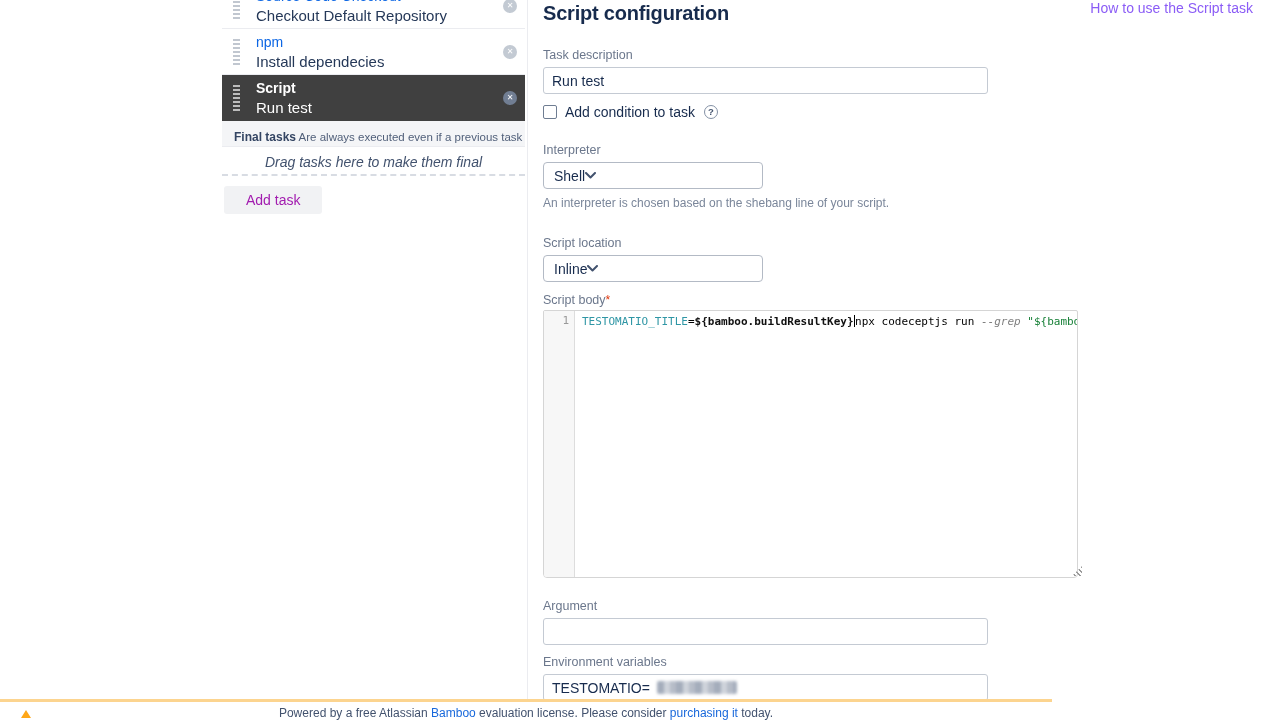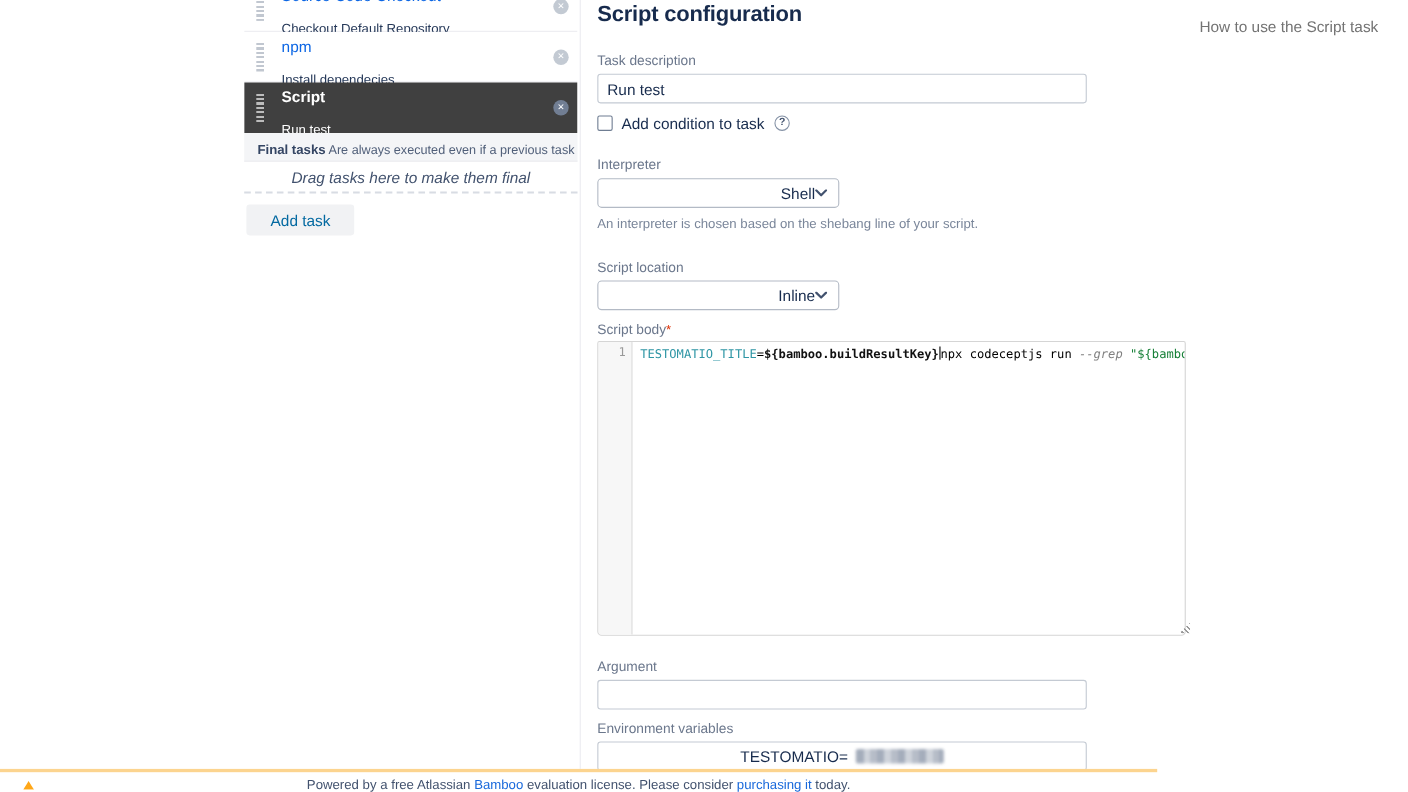--- a/index.html
+++ b/index.html
@@ -8,62 +8,62 @@
 
   
   .left-panel { position:absolute; left:222px; top:0; width:303px; }
   .task-list { overflow:hidden; }
   .task-item { position:relative; height:46px; padding:5px 30px 0 34px;
     border-bottom:1px solid #ebecf0; background:#fff; }
   .task-item.first { margin-top:-17px; }
   .task-item.selected { background:#404040; border-bottom:none; }
   .task-title { font-size:14px; color:#0c66e4; line-height:17px; white-space:nowrap; }
   .task-item.selected .task-title { color:#fff; font-weight:700; }
-  .task-sub { font-size:12px; color:#253858; line-height:15px; margin-top:14px; white-space:nowrap; }
+  .task-sub { font-size:15px; color:#253858; line-height:15px; margin-top:3px; white-space:nowrap; }
   .task-item.selected .task-sub { color:#fff; }
   .drag-handle { position:absolute; left:11px; top:50%; margin-top:-13px; width:7px; height:26px;
     background-image:repeating-linear-gradient(0deg,#c1c7d0 0 2px,transparent 2px 4px); }
   .task-item.selected .drag-handle {
     background-image:repeating-linear-gradient(0deg,rgba(255,255,255,.65) 0 2px,transparent 2px 4px); }
   .close-btn { position:absolute; right:8px; top:50%; margin-top:-7px; width:14px; height:14px;
     border-radius:50%; background:#c3cad3; color:#fff; font-size:8px; line-height:14px;
     text-align:center; cursor:pointer; }
   .task-item.selected .close-btn { background:#717e93; }
   .final-bar { height:26px; background:#f4f5f7; border-bottom:1px solid #ebecf0;
     padding:6px 0 0 12px; white-space:nowrap; overflow:hidden; }
   .final-bar b { font-size:12px; color:#344563; }
   .final-bar span.desc { font-size:11.5px; color:#505f79; }
   .drag-zone { height:29px; text-align:center; padding-top:6px;
     border-bottom:2px dashed #d8dce3; }
   .drag-zone span { font-style:italic; font-size:14px; color:#42526e; }
   .add-task-btn { display:inline-block; margin:10px 0 0 2px; background:#f1f2f4;
-    border:none; border-radius:3px; padding:6px 22px; font-size:14px; color:#0369a1;
+    border:none; border-radius:3px; padding:6px 22px; font-size:14px; color:#a21caf;
     font-family:inherit; cursor:pointer; }
 
   .v-divider { position:absolute; left:527px; top:0; width:1px; height:699px; background:#ebecf0; }
 
   
   .main-panel { position:absolute; left:543px; top:0; width:737px; }
-  .help-link { position:absolute; top:16px; right:27px; font-size:14px; color:#737373;
+  .help-link { position:absolute; top:0; right:27px; font-size:14px; color:#8b5cf6;
     text-decoration:none; }
   h1.page-title { font-size:20px; font-weight:600; color:#172b4d; margin-top:2px; letter-spacing:-.2px; }
   .field-label { font-size:12.5px; color:#6b778c; margin-top:23px; }
   .required { color:#de350b; font-size:12px; vertical-align:top; }
   .text-input { display:block; margin-top:5px; width:445px; height:27px;
     border:1px solid #c4cad3; border-radius:3px; padding:0 8px; font-size:14px;
     color:#172b4d; font-family:inherit; background:#fff; outline:none; }
   .check-row { display:flex; align-items:center; gap:8px; margin-top:10px; height:16px; }
   .checkbox { appearance:none; -webkit-appearance:none; width:14px; height:14px;
     border:1.2px solid #6f7d92; border-radius:2px; background:#fff; cursor:pointer; }
   .check-label { font-size:14px; color:#172b4d; }
   .help-icon { width:14px; height:14px; border:1.4px solid #8491a5; border-radius:50%;
     color:#44546f; font-size:9.5px; font-weight:700; line-height:12px; text-align:center;
     margin-left:1px; cursor:pointer; }
   .select { margin-top:5px; width:220px; height:27px; border:1.2px solid #b3bac5;
-    border-radius:4px; display:flex; align-items:center; justify-content:flex-end;
+    border-radius:4px; display:flex; align-items:center; justify-content:flex-start;
     padding:0 10px; font-size:14px; color:#172b4d; background:#fff; cursor:pointer; }
   .helper-text { font-size:12px; color:#7a869a; margin-top:7px; }
 
   
   .editor { margin-top:3px; width:535px; height:268px; border:1px solid #d5d5d5;
     border-radius:2px 2px 4px 4px; display:flex; background:#fff; overflow:hidden; }
   .gutter { width:31px; background:#f7f7f7; border-right:1px solid #ddd;
     font-family:"DejaVu Sans Mono", monospace; font-size:11px; color:#999;
     text-align:right; padding:3px 5px 0 0; }
   .code-area { flex:1; font-family:"DejaVu Sans Mono", monospace; font-size:11px;
@@ -73,21 +73,21 @@
   .cm-flag { color:#808080; font-style:italic; }
   .cm-string { color:#188038; }
   .cursor-bar { display:inline-block; width:1.5px; height:12px; background:#000;
     vertical-align:-2px; }
   .resize-grip { position:absolute; left:529px; top:566px; width:10px; height:10px;
     background:repeating-linear-gradient(45deg,transparent 0 2px,#9a9a9a 2px 3.5px);
     clip-path:polygon(100% 0,100% 100%,0 100%); cursor:nwse-resize; }
 
   .fake-input { display:flex; align-items:center; margin-top:5px; width:445px; height:27px;
     border:1px solid #c4cad3; border-radius:3px; padding:0 8px; font-size:14px; color:#172b4d;
-    background:#fff; cursor:text;justify-content:center; }
+    background:#fff; cursor:text; }
   .blurred-value { display:inline-block; width:80px; height:13px; margin-left:7px;
     background:repeating-linear-gradient(90deg,#8e99ab 0 7px,#c3c9d2 7px 13px,#a5adbb 13px 19px);
     border-radius:2px; filter:blur(1.6px); opacity:.8; }
 
   .gap-lg { margin-top:21px; }
 
   
   .footer { position:absolute; left:0; bottom:0; width:1052px; height:21px;
     border-top:3px solid #fcd48f; background:#fff; text-align:center; padding-top:4px;
     font-size:12px; color:#42526e; }

